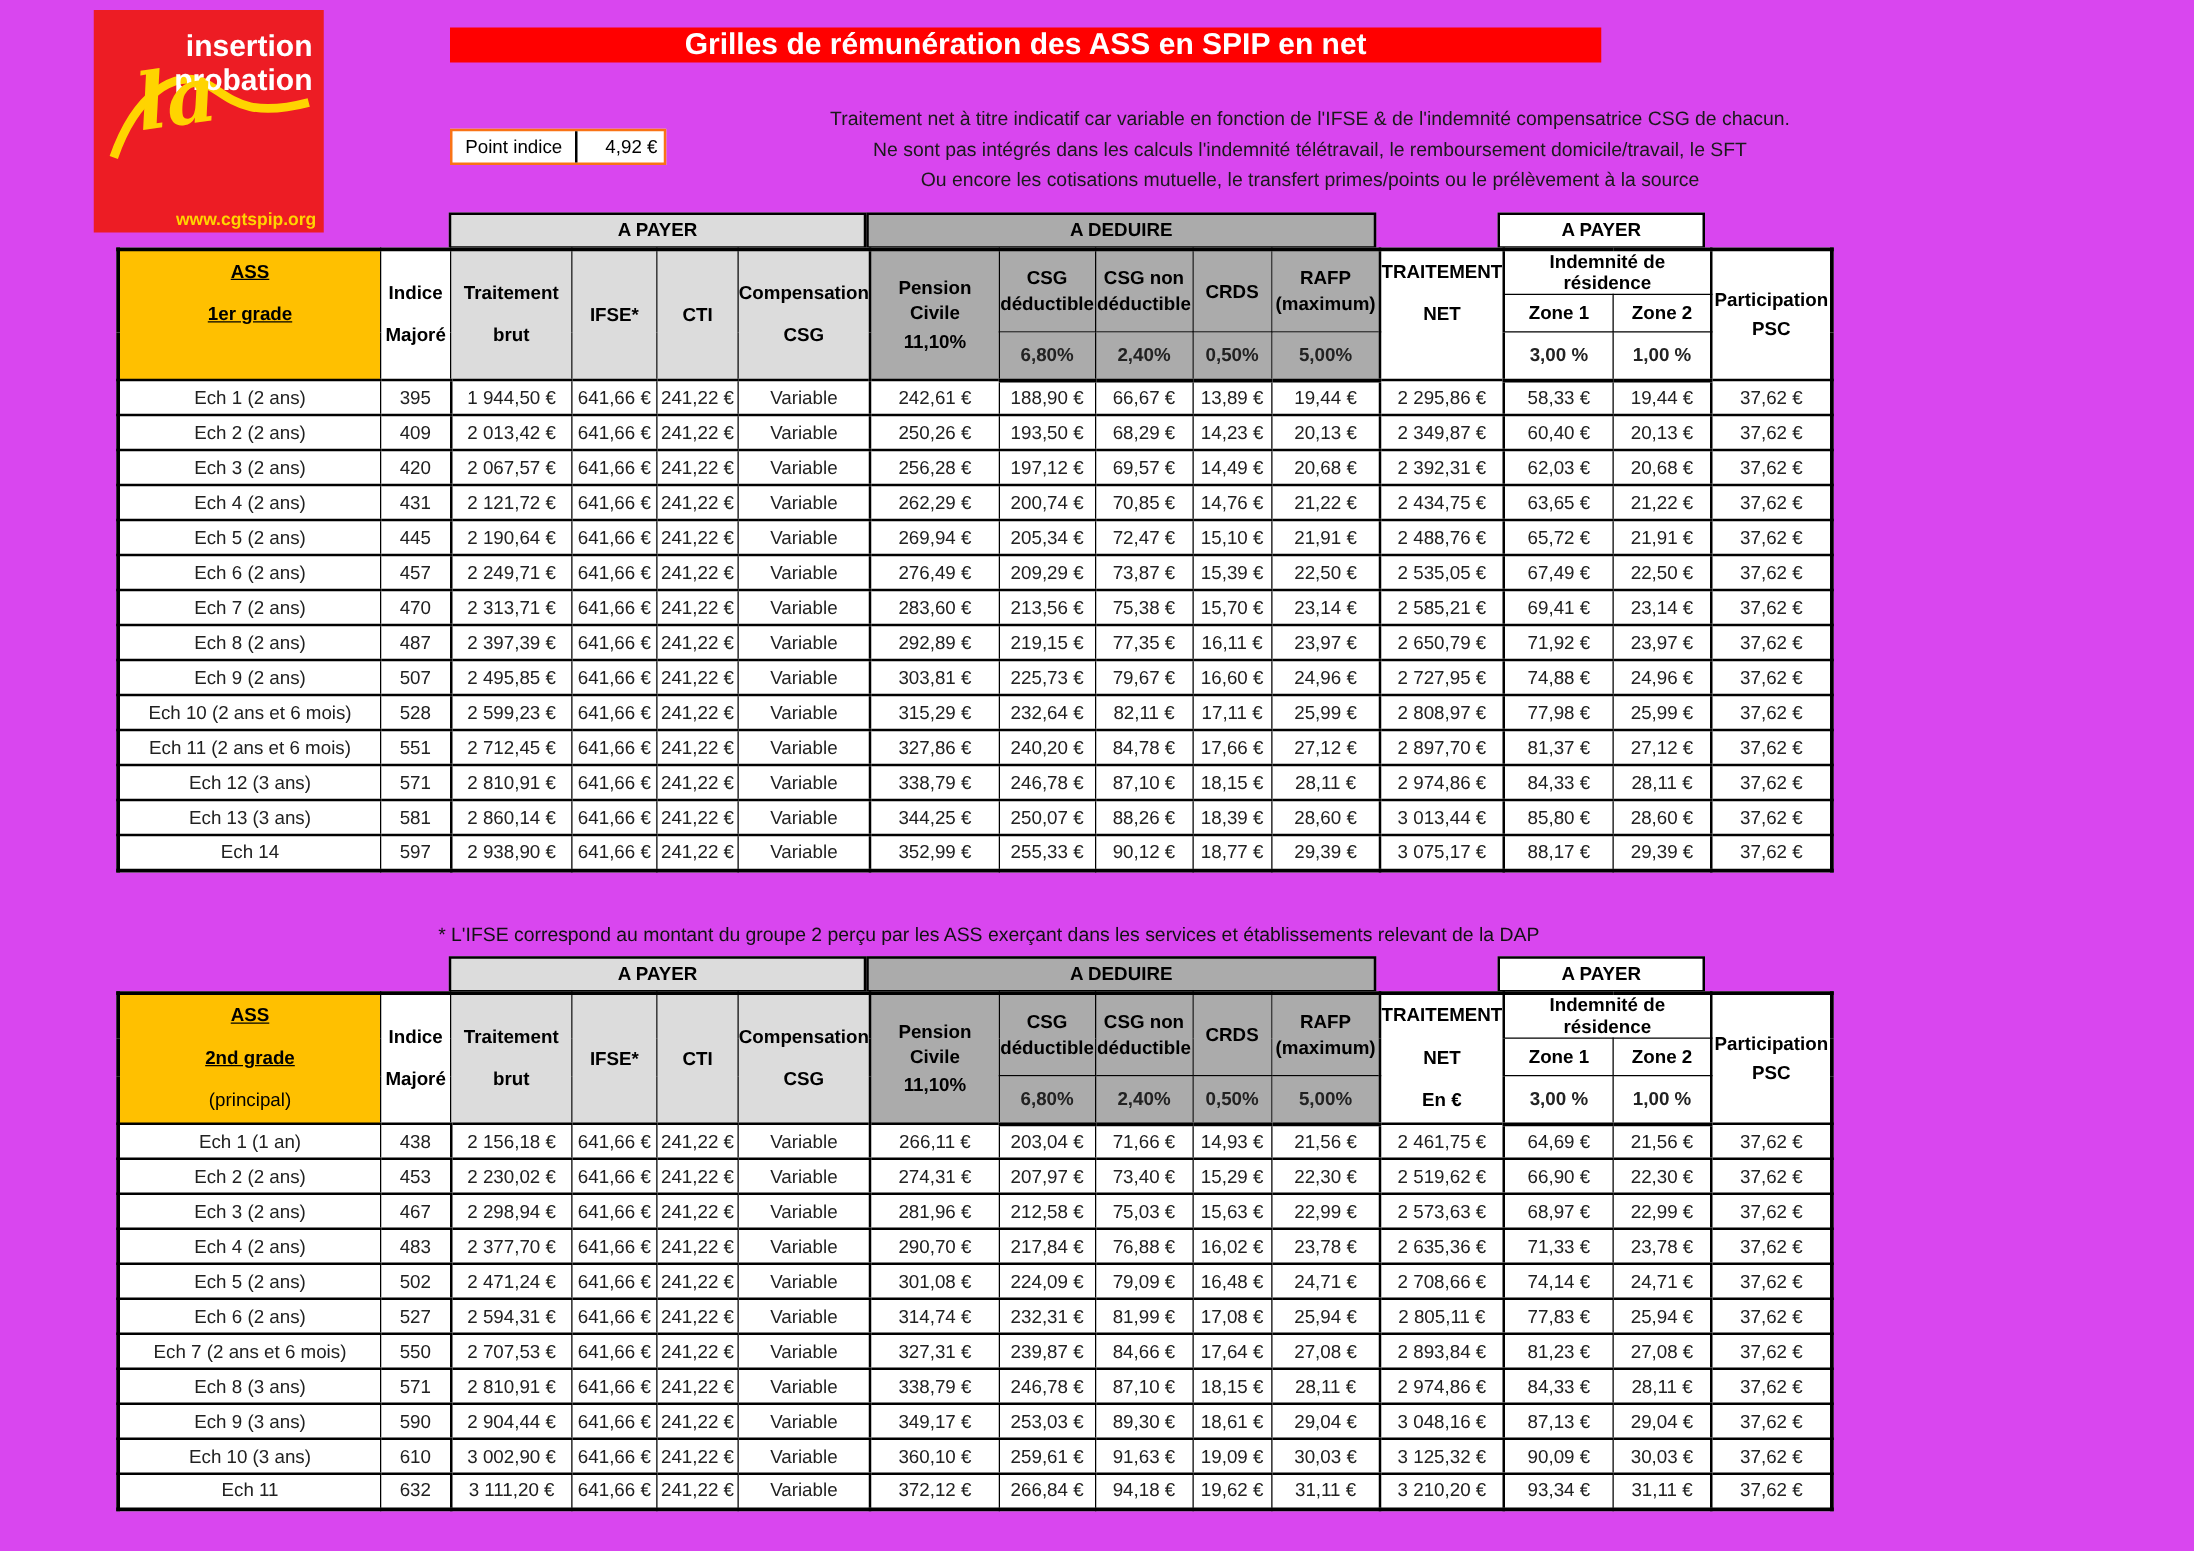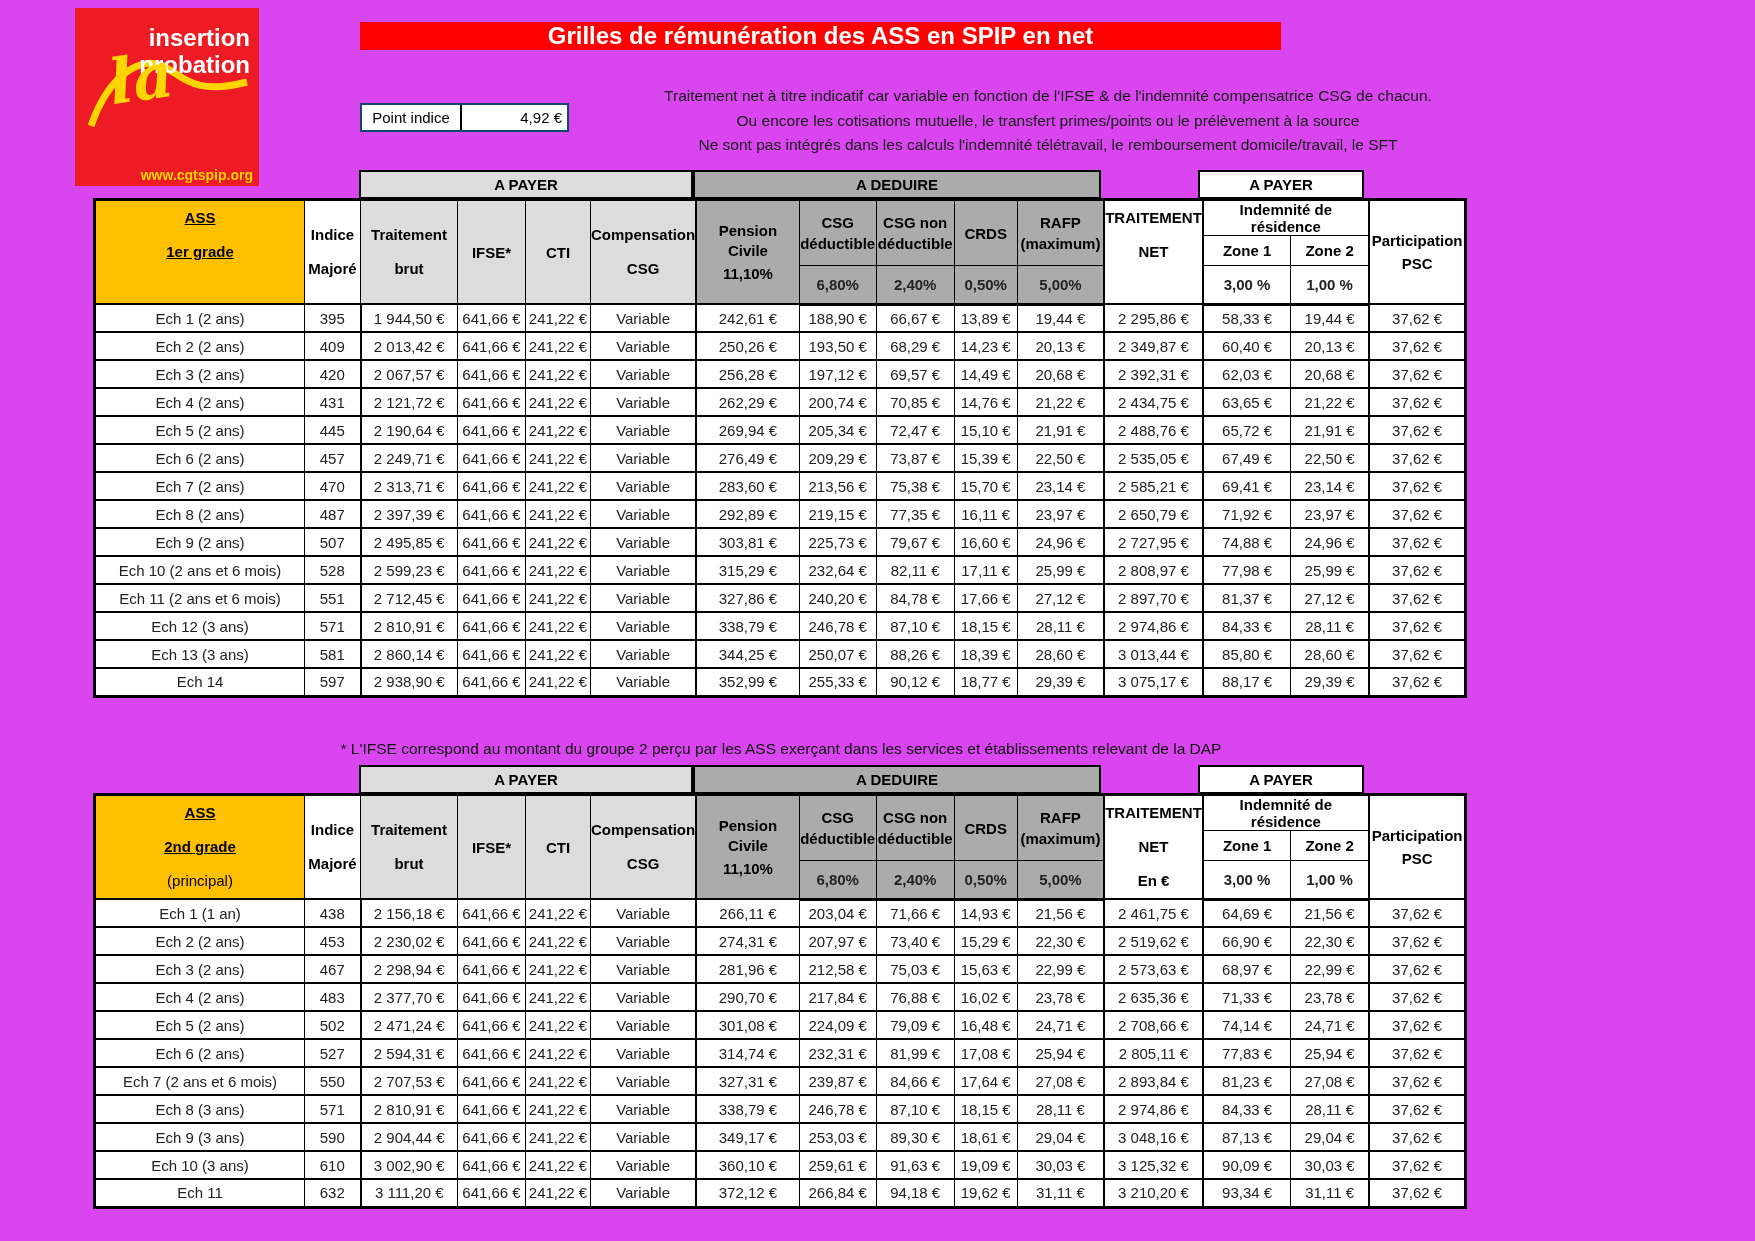--- a/index.html
+++ b/index.html
@@ -13,28 +13,28 @@
   .logo .la{position:absolute;left:34px;top:34px;color:#FFD400;font-size:62px;font-style:italic;
             font-weight:bold;font-family:"DejaVu Serif",serif;transform:rotate(-8deg);}
   .logo .cgt{position:absolute;left:4px;top:60px;color:#fff;font-size:94px;font-weight:800;
              letter-spacing:-4px;line-height:100px;}
   .logo .url{position:absolute;right:6px;bottom:3px;color:#FFD400;font-weight:bold;font-size:14px;}
   .logo svg{position:absolute;left:0;top:0;}
 
   
   .titlebar{position:absolute;left:360px;top:22px;width:921px;height:28px;background:#FF0000;
             color:#fff;font-weight:bold;font-size:24px;display:flex;align-items:center;justify-content:center;}
-  .pointbox{position:absolute;left:360px;top:103px;display:flex;border:2px solid #0c4a6e;background:#fff;gap:36px;}
+  .pointbox{position:absolute;left:360px;top:103px;display:flex;border:2px solid #f97316;background:#fff;}
   .pointbox .pl{width:98px;height:25px;border-right:2px solid #000;display:flex;align-items:center;
                 justify-content:center;font-size:15px;}
   .pointbox .pv{width:64px;height:25px;display:flex;align-items:center;justify-content:flex-end;
                 padding-right:5px;font-size:15px;}
   .notes{position:absolute;left:560px;top:84px;width:976px;text-align:center;font-size:15.5px;
          color:#1a1a1a;line-height:24.5px;}
-  .footnote{position:absolute;left:97px;top:740px;width:1368px;text-align:center;font-size:15.5px;color:#111;}
+  .footnote{position:absolute;left:107px;top:740px;width:1368px;text-align:center;font-size:15.5px;color:#111;}
 
   
   .grp{position:absolute;height:29px;display:flex;align-items:center;justify-content:center;
        font-weight:bold;font-size:15px;border:2.5px solid #000;box-sizing:border-box;}
   .g-payer{background:#DCDCDC;}
   .g-deduire{background:#ABABAB;}
   .g-white{background:#fff;}
 
   
   table.grid{position:absolute;border-collapse:collapse;table-layout:fixed;background:#fff;border:3px solid #000;padding-left:34px;}
@@ -81,22 +81,22 @@
 
   <div class="titlebar">Grilles de rémunération des ASS en SPIP en net</div>
 
   <div class="pointbox">
     <div class="pl">Point indice</div>
     <div class="pv">4,92 €</div>
   </div>
 
   <div class="notes">
     <div>Traitement net à titre indicatif car variable en fonction de l'IFSE &amp; de l'indemnité compensatrice CSG de chacun.</div>
+    <div>Ne sont pas intégrés dans les calculs l'indemnité télétravail, le remboursement domicile/travail, le SFT</div>
     <div>Ou encore les cotisations mutuelle, le transfert primes/points ou le prélèvement à la source</div>
-    <div>Ne sont pas intégrés dans les calculs l'indemnité télétravail, le remboursement domicile/travail, le SFT</div>
   </div>
 
   <div class="grp g-payer" style="left:359px;top:170px;width:334px;">A PAYER</div>
   <div class="grp g-deduire" style="left:693px;top:170px;width:408px;">A DEDUIRE</div>
   <div class="grp g-white" style="left:1198px;top:170px;width:166px;">A PAYER</div>
 
   <table class="grid" id="t1">
     <colgroup>
       <col style="width:210px">
         <col style="width:56px">

